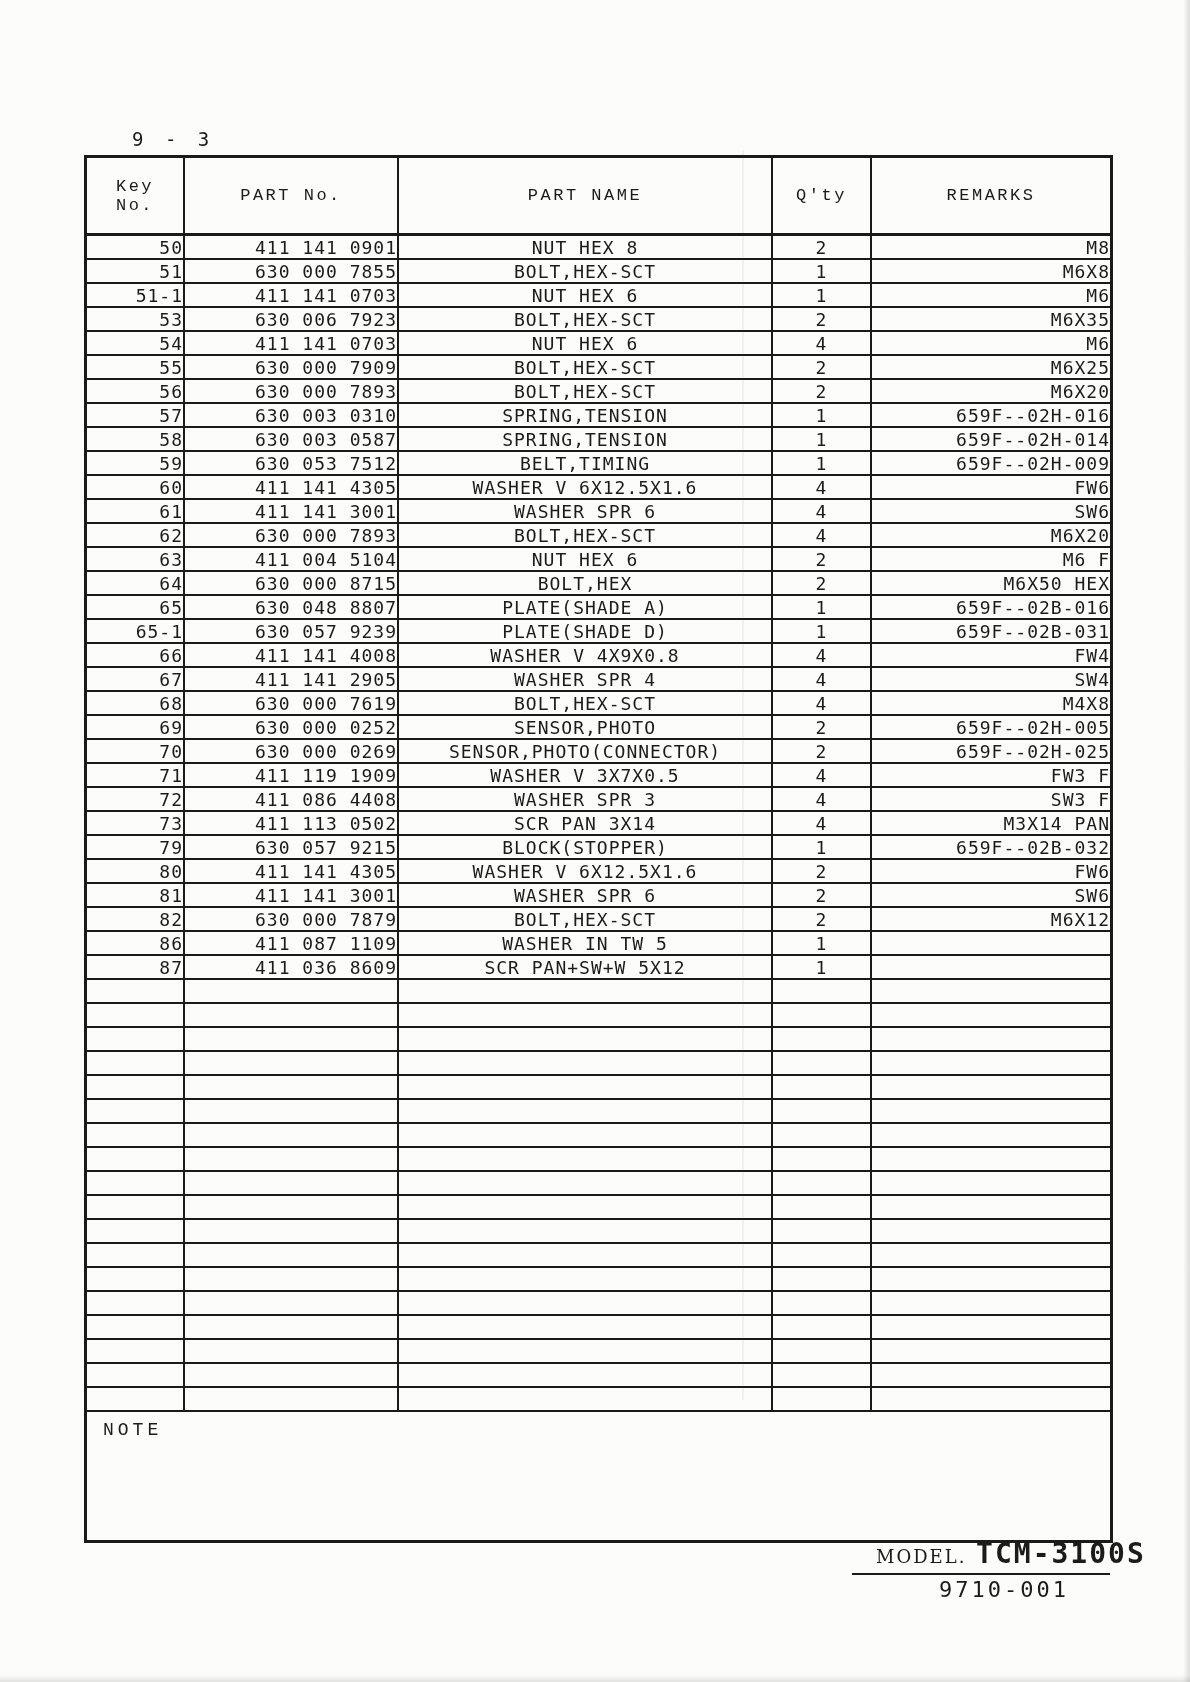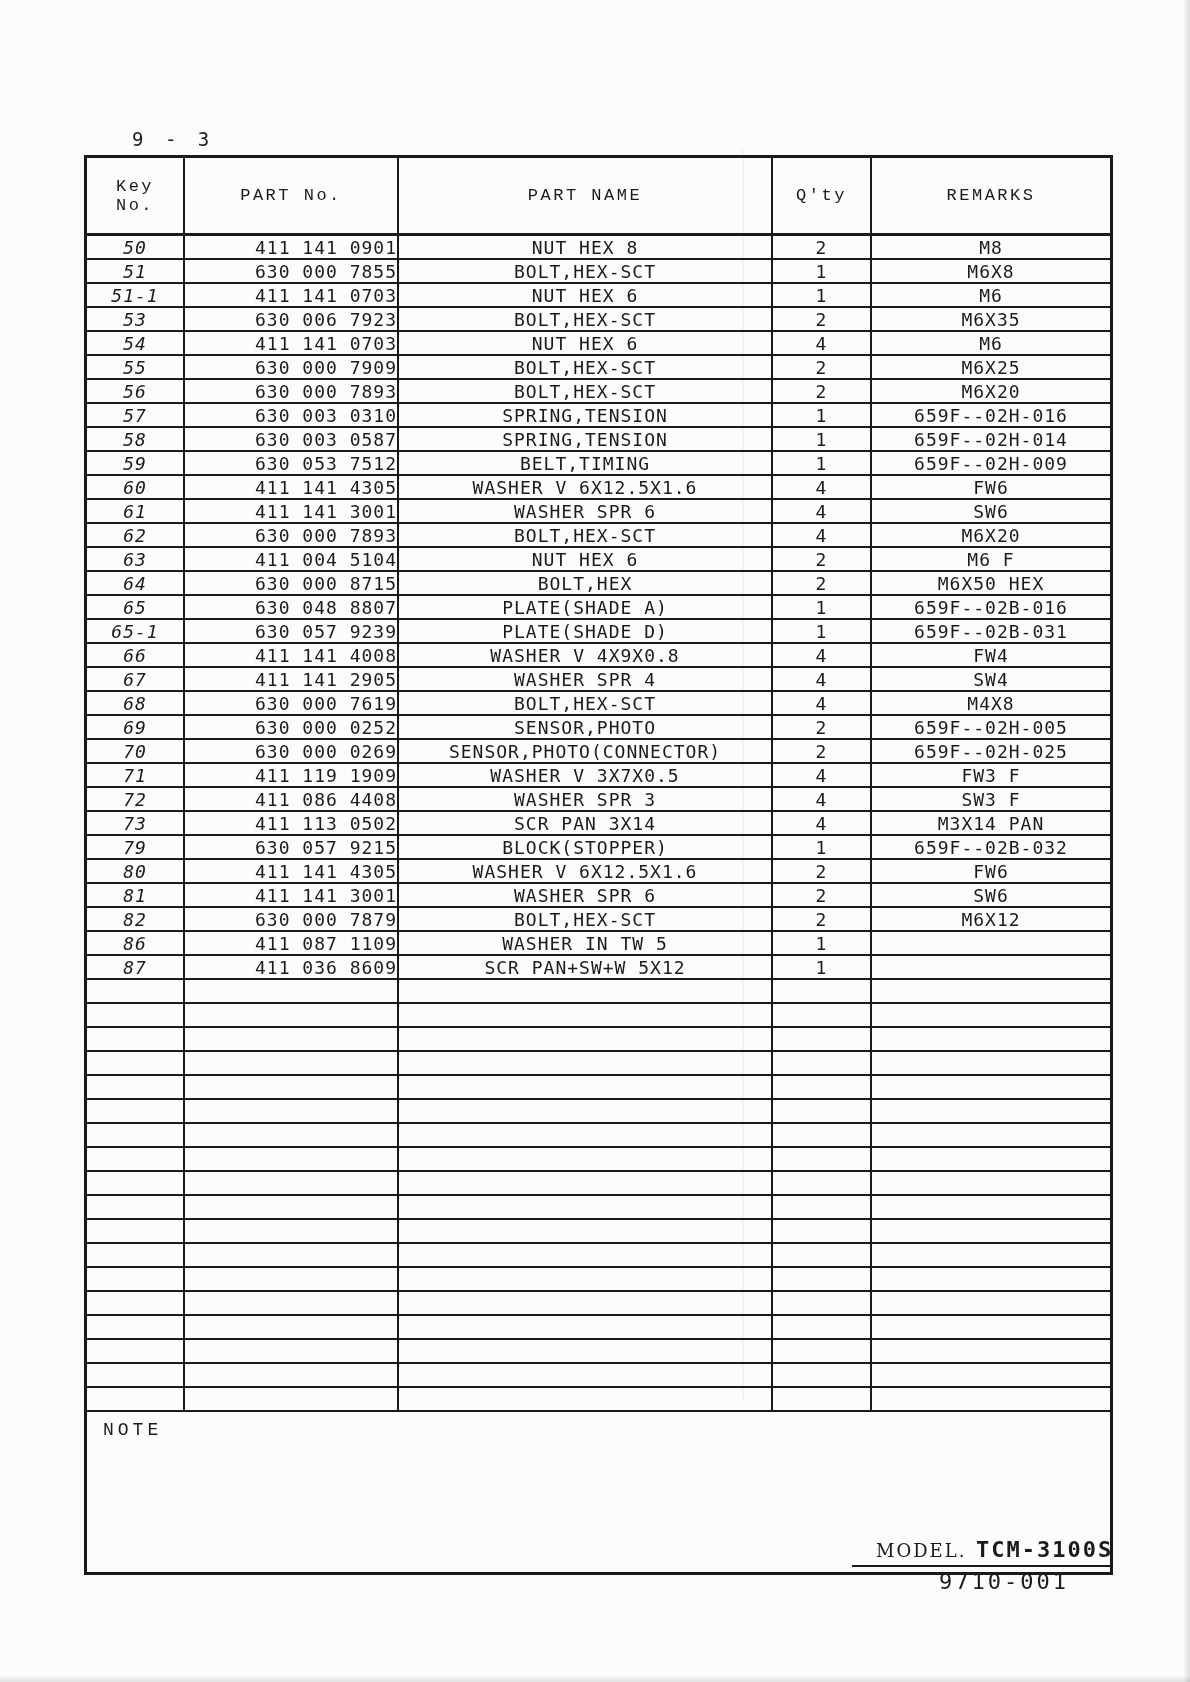--- a/index.html
+++ b/index.html
@@ -32,42 +32,42 @@
     font-size:17px;letter-spacing:2.5px;text-align:center;vertical-align:middle;
     border-bottom:3px solid #1a1a1a;border-right:2px solid #1a1a1a;padding:16px;
   }
   table.parts th:last-child{border-right:none;}
   table.parts td{
     height:22px;font-size:18px;letter-spacing:1px;vertical-align:middle;
     border-bottom:2px solid #1a1a1a;border-right:2px solid #1a1a1a;
     padding:0;white-space:nowrap;overflow:hidden;
   }
   table.parts td:last-child{border-right:none;}
-  td.c-key{text-align:center;font-style:italic;}
+  td.c-key{text-align:right;}
   td.c-part{text-align:right;letter-spacing:3px;}
   td.c-name{text-align:center;padding-left:7px;}
   td.c-qty{text-align:center;}
-  td.c-rem{text-align:center;padding-left:9px;}
-
-  .note-box{height:160px;position:relative;}
+  td.c-rem{text-align:right;padding-left:9px;}
+
+  .note-box{height:128px;position:relative;}
   .note-label{
     position:absolute;left:16px;top:8px;
     font-family:"Liberation Mono", monospace;font-size:18px;letter-spacing:4px;
   }
 
   .footer{position:absolute;left:852px;top:1537px;width:258px;}
   .model-line{
     border-bottom:2px solid #1a1a1a;padding-bottom:3px;white-space:nowrap;
   }
   .model-label{
     font-family:"DejaVu Serif", serif;font-size:18px;letter-spacing:2px;margin-left:24px;
   }
   .model-value{
     font-family:"DejaVu Sans Mono", monospace;font-weight:bold;
-    font-size:22px;letter-spacing:2px;
+    font-size:28px;letter-spacing:2px;
   }
   .doc-number{
     margin-top:2px;text-align:center;padding-left:46px;
     font-family:"DejaVu Sans Mono", monospace;font-weight:normal;
     font-size:22px;letter-spacing:3px;
   }
 </style>
 </head>
 <body>
 

